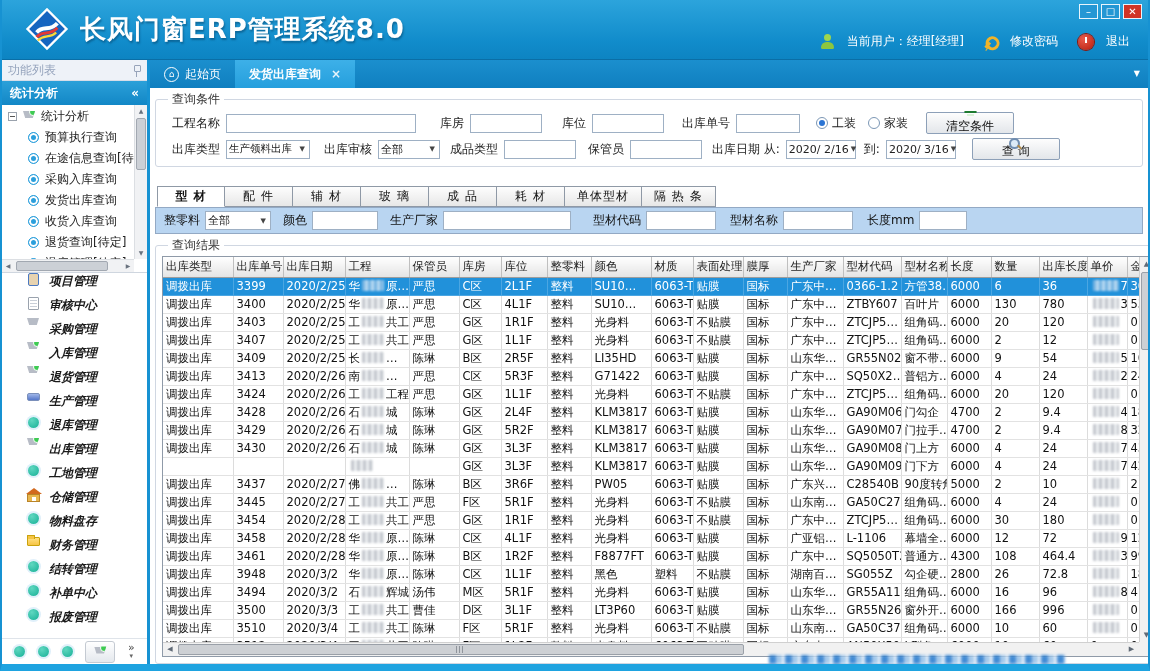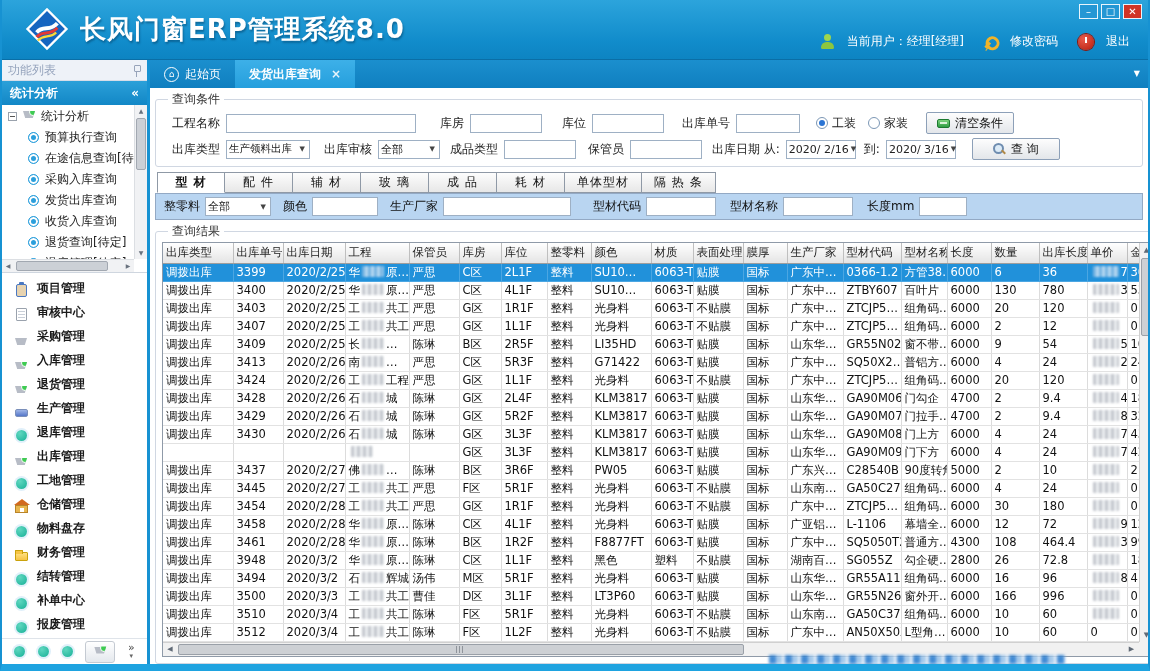--- a/index.html
+++ b/index.html
@@ -43,21 +43,21 @@
   .t-dot{width:11px;height:11px;border-radius:50%;background:#2b9fdc;box-shadow:inset 0 0 0 2px #fff;border:1px solid #2b9fdc;flex:none;}
   .sb-v{position:absolute;top:0;right:0;bottom:13px;width:13px;background:#f1f2f4;border-left:1px solid #dcdfe3;font-size:6px;color:#69727e;text-align:center;}
   .sb-v .a{height:12px;line-height:12px;}
   .sb-v .th{position:absolute;top:13px;left:1px;width:10px;height:52px;background:#ccd0d6;border:1px solid #a2a8b1;border-radius:2px;}
   .sb-v .a.dn{position:absolute;bottom:0;width:100%;}
   .sb-h{position:absolute;left:0;right:13px;bottom:0;height:13px;background:#f1f2f4;border-top:1px solid #dcdfe3;font-size:6px;color:#69727e;}
   .sb-h .a{position:absolute;top:0;width:12px;line-height:12px;text-align:center;}
   .sb-h .a.rt{right:0;}
   .sb-h .th{position:absolute;left:14px;top:1px;height:10px;width:70%;background:#ccd0d6;border:1px solid #a2a8b1;border-radius:2px;}
   .modules{flex:1;overflow:hidden;}
-  .module{height:24px;display:flex;align-items:flex-end;gap:9px;padding-left:12px;font-size:12px;font-weight:bold;color:#1a1a1a;cursor:pointer;}
+  .module{height:24px;display:flex;align-items:flex-start;gap:9px;padding-left:24px;font-size:12px;font-weight:bold;color:#1a1a1a;cursor:pointer;font-style:italic;}
   .icw{width:14px;display:flex;justify-content:center;flex:none;}
   .ic-dot{width:11px;height:11px;border-radius:50%;background:radial-gradient(circle at 35% 30%,#5fd7c0,#17b097);box-shadow:0 0 0 2px #e0f0fa;}
   .ic-clip{width:11px;height:13px;background:#e7d3b0;border:1px solid #4a78c2;border-radius:2px;position:relative;}
   .ic-clip::before{content:'';position:absolute;top:-3px;left:2px;width:5px;height:3px;background:#4a78c2;border-radius:1px;}
   .ic-note{width:11px;height:13px;background:#fff;border:1px solid #9aa2ad;border-radius:1px;position:relative;}
   .ic-note::before{content:'';position:absolute;top:2px;left:1px;right:1px;height:8px;background:repeating-linear-gradient(#c9cfd8 0 1px,transparent 1px 3px);}
   .ic-cart{width:12px;height:7px;background:#b7bcc6;clip-path:polygon(0 0,100% 0,82% 100%,18% 100%);position:relative;margin-top:-3px;}
   .ic-cart::before{content:'';position:absolute;left:2px;bottom:-4px;width:3px;height:3px;border-radius:50%;background:#7c828e;box-shadow:5px 0 0 #7c828e;}
   .ic-cart.g::after{content:'';position:absolute;right:-2px;top:-3px;width:6px;height:6px;border-radius:50%;background:#3ecb52;border:1px solid #fff;}
   .ic-mach{width:13px;height:8px;background:linear-gradient(#9fb6e8,#5577c9);border-radius:2px;border:1px solid #7a8fba;}
@@ -81,28 +81,28 @@
   .content{flex:1;background:#fff;padding:3px 5px 0 5px;display:flex;flex-direction:column;min-height:0;}
   fieldset{border:1px solid #d0d7e2;border-radius:3px;padding:2px 6px 4px 6px;}
   legend{font-size:12px;color:#333;padding:0 4px;margin-left:6px;}
   .qrow{display:flex;align-items:center;height:26px;font-size:12px;color:#222;white-space:nowrap;}
   .ql{margin:0 6px 0 10px;}
   .tin{height:19px;border:1px solid #9eb0c4;background:#fff;font-size:11px;padding:0 3px;color:#222;}
   .combo{height:19px;border:1px solid #9eb0c4;background:#fff;font-size:11px;display:inline-flex;align-items:center;padding:0 2px;position:relative;cursor:pointer;color:#222;}
   .combo .arr{margin-left:auto;font-size:7px;color:#444;padding:0 2px;}
   .radio{width:12px;height:12px;border-radius:50%;border:1px solid #7c97b5;background:#fff;display:inline-block;position:relative;margin-right:4px;vertical-align:-2px;cursor:pointer;}
   .radio.checked::after{content:'';position:absolute;left:2px;top:2px;width:6px;height:6px;border-radius:50%;background:#2a74d4;}
-  .btn{display:inline-flex;align-items:center;justify-content:center;gap:5px;border:1px solid #8da0b8;background:linear-gradient(#fdfdfd,#e3e6ea);height:22px;padding:0 7px;font-size:12px;border-radius:2px;cursor:pointer;color:#111;}
+  .btn{display:inline-flex;align-items:center;justify-content:center;gap:5px;border:1px solid #8da0b8;background:linear-gradient(#fdfdfd,#e3e6ea);height:22px;padding:0 7px;font-size:12px;border-radius:2px;cursor:pointer;color:#111;flex-direction:column;}
   .eraser-icon{width:13px;height:9px;background:linear-gradient(#7ed37e,#2f9e44);border:1px solid #1d7a30;border-radius:2px;position:relative;}
   .eraser-icon::after{content:'';position:absolute;left:2px;top:2px;right:2px;height:2px;background:#d9f2d9;}
   .mag-icon{width:13px;height:13px;position:relative;}
   .mag-icon::before{content:'';position:absolute;left:0;top:0;width:7px;height:7px;border:2px solid #6f8db0;border-radius:50%;background:#dcebf7;}
   .mag-icon::after{content:'';position:absolute;left:8px;top:8px;width:5px;height:2px;background:#b08948;transform:rotate(45deg);}
   
-  .mat-tabs{display:flex;margin-top:5px;padding-left:2px;position:relative;z-index:2;}
+  .mat-tabs{display:flex;margin-top:19px;padding-left:2px;position:relative;z-index:2;}
   .mtab{height:21px;min-width:68px;padding:0 12px;display:flex;align-items:center;justify-content:center;font-size:12px;color:#111;background:linear-gradient(#fdfdfd,#e7e7e7);border:1px solid #8f99a6;border-left:none;cursor:pointer;letter-spacing:1px;white-space:nowrap;}
   .mtab:first-child{border-left:1px solid #8f99a6;}
   .mtab.active{background:#fff;font-weight:bold;border-bottom:1px solid #fff;margin-bottom:-1px;position:relative;}
   .filter-pane{height:27px;background:#b9d5f1;border:1px solid #93a9c4;display:flex;align-items:center;font-size:12px;color:#111;white-space:nowrap;}
   .fl{margin:0 5px 0 12px;}
   
   .results{flex:1;display:flex;flex-direction:column;min-height:0;margin-top:3px;border:1px solid #d0d7e2;}
   .grid-wrap{position:relative;flex:1;border:1px solid #8f9aa8;overflow:hidden;background:#fff;margin-bottom:2px;}
   table{border-collapse:collapse;table-layout:fixed;width:calc(100% - 15px);font-size:11.5px;}
   th{height:20px;background:linear-gradient(#ffffff,#e4e4e4);border-right:1px solid #bfbfbf;border-bottom:1px solid #9d9d9d;font-weight:normal;text-align:left;padding:0 3px;color:#222;white-space:nowrap;overflow:hidden;}

